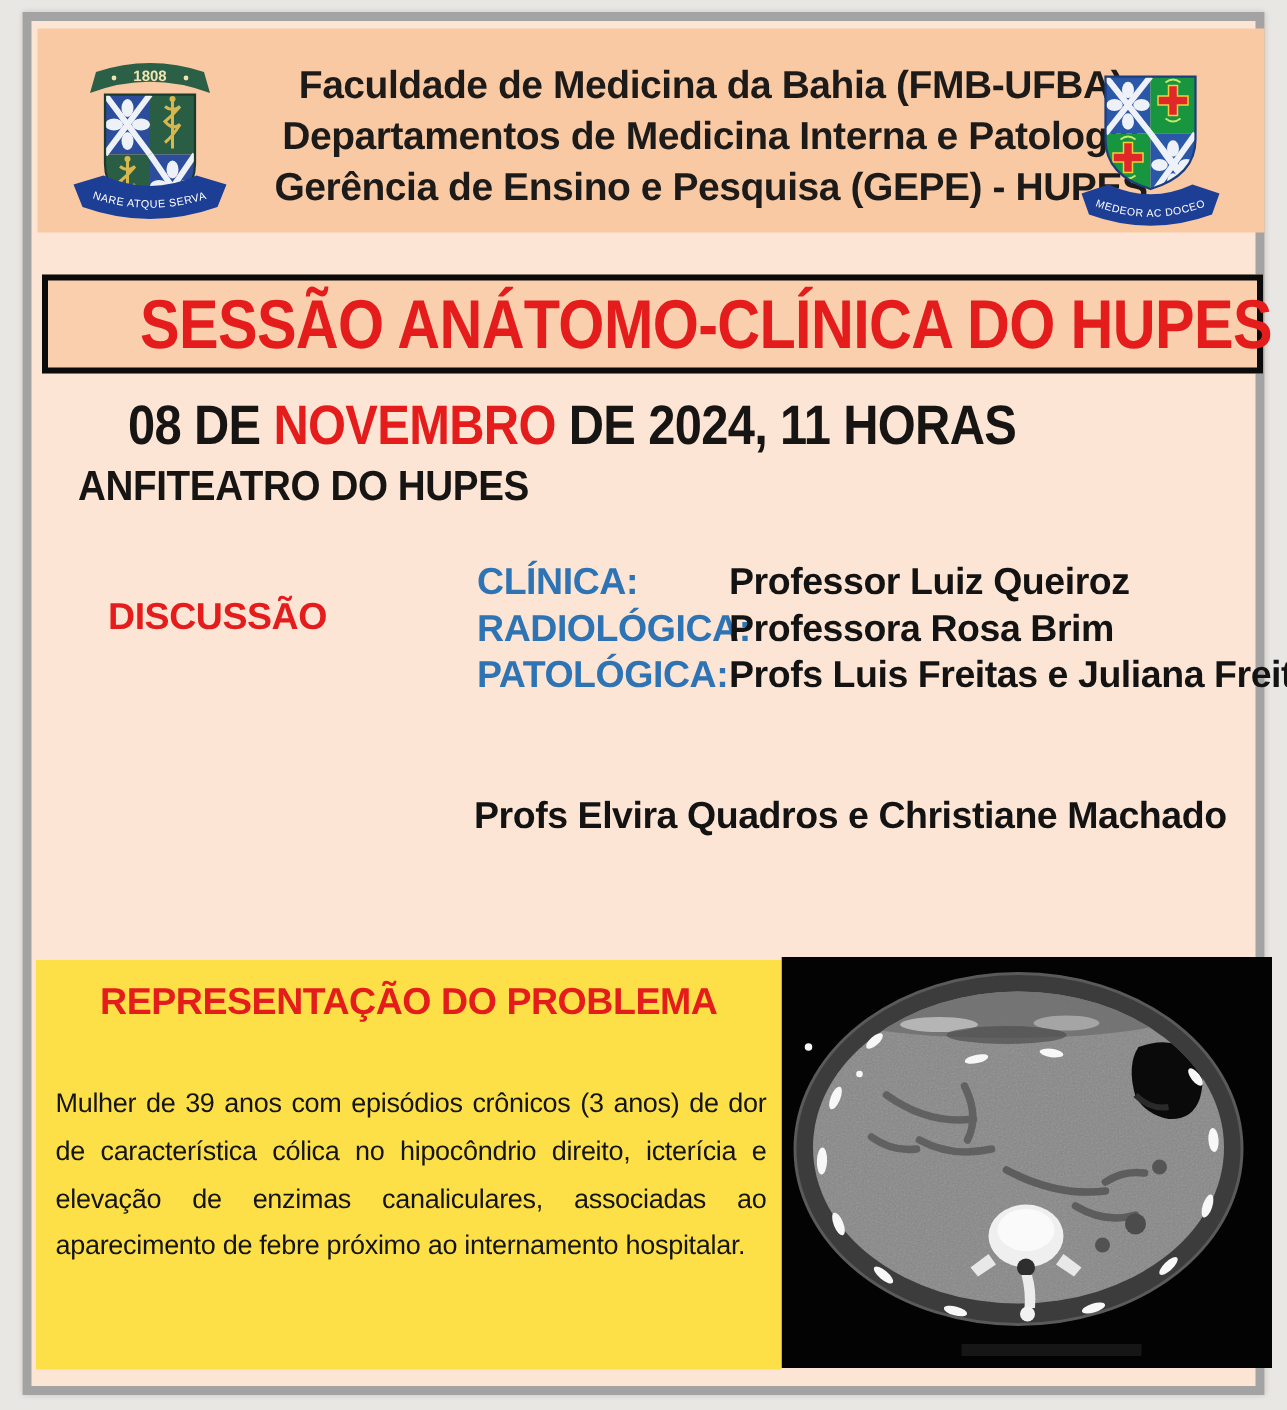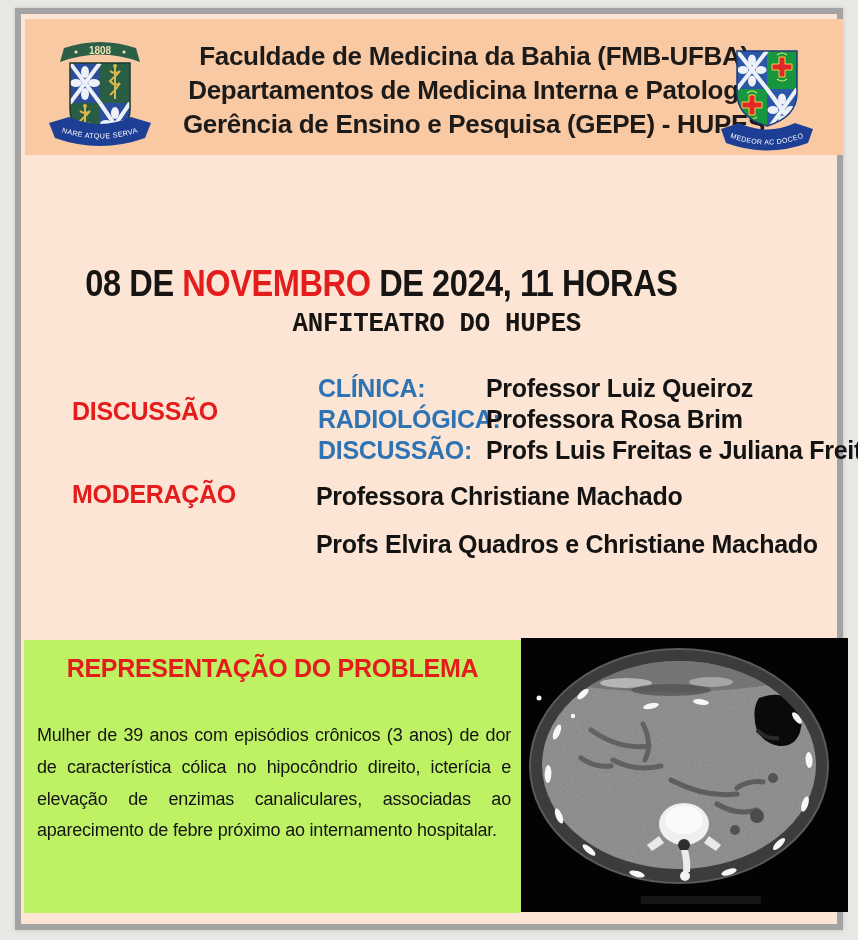--- a/index.html
+++ b/index.html
@@ -49,22 +49,22 @@
     text-align:left;white-space:nowrap;padding-left:24px;
   }
   .date-line .t{
     display:inline-block;
     font-size:37px;font-weight:bold;color:#171513;
     transform:scaleX(0.88);transform-origin:center;
     letter-spacing:-0.5px;
   }
   .date-line .month{color:#e41c1c;}
   .venue-line{
-    position:absolute;left:8px;top:294px;width:100%;
-    text-align:center;white-space:nowrap;font-family:Liberation Mono, monospace;
+    position:absolute;left:18px;top:294px;width:100%;
+    white-space:nowrap;
   }
   .venue-line .t{
     display:inline-block;
     font-size:28px;font-weight:bold;color:#171513;
     transform:scaleX(0.92);transform-origin:center;
     letter-spacing:-0.3px;
   }
   .role-label{
     position:absolute;
     font-size:25px;font-weight:bold;color:#e41c1c;
@@ -79,21 +79,21 @@
     display:inline-block;width:168px;
     color:#2e74b5;font-weight:bold;
   }
   .role-value{
     position:absolute;
     font-size:25px;font-weight:bold;color:#131313;
     white-space:nowrap;letter-spacing:-0.3px;
   }
   .problem-box{
     position:absolute;left:3px;top:626px;width:497px;height:273px;
-    background:#bef264;
+    background:#fde047;
   }
   .problem-heading{
     margin-top:14px;
     text-align:center;
     font-size:25px;font-weight:bold;color:#e41c1c;
     letter-spacing:-0.3px;
   }
   .problem-text{
     margin:37px 10px 0 13px;
     font-size:18px;color:#141414;
@@ -215,42 +215,43 @@
       </g>
       <path d="M18,8 L78,8 L78,50 Q78,74 48,83 Q18,74 18,50 Z" fill="none" stroke="#1d3e7a" stroke-width="1.5"></path>
 
       <path d="M2,86 L20,80 Q48,93 76,80 L94,86 L89,100 Q48,115 7,100 Z" fill="#1d3e95"></path>
       <text font-size="7" fill="#ffffff" letter-spacing="0.4">
         <textPath href="#rribbonpath" startOffset="50%" text-anchor="middle">MEDEOR AC DOCEO</textPath>
       </text>
     </svg>
   </div>
 
+  <div class="title-box">
+    <span class="t">SESSÃO ANÁTOMO-CLÍNICA DO HUPES</span>
+  </div>
 
   <div class="date-line">
     <span class="t"><span>08 DE </span><span class="month">NOVEMBRO</span><span> DE 2024, 11 HORAS</span></span>
   </div>
   <div class="venue-line">
     <span class="t">ANFITEATRO DO HUPES</span>
   </div>
 
   <div class="role-label" style="left:51px;top:383px;">DISCUSSÃO</div>
 
   <div class="d-row" style="top:360px;">
     <span class="lbl">CLÍNICA:</span><span>Professor Luiz Queiroz</span>
   </div>
   <div class="d-row" style="top:391px;">
     <span class="lbl">RADIOLÓGICA:</span><span>Professora Rosa Brim</span>
   </div>
   <div class="d-row" style="top:422px;">
-    <span class="lbl">DISCUSSÃO:</span><span>Profs Luis Freitas e Juliana Freitas</span>
-  </div>
-
-  <div class="role-label" style="left:51px;top:466px;">MODERAÇÃO</div>
-  <div class="role-value" style="left:295px;top:468px;">Professora Christiane Machado</div>
+    <span class="lbl">PATOLÓGICA:</span><span>Profs Luis Freitas e Juliana Freitas</span>
+  </div>
+
 
   <div class="role-value" style="left:295px;top:516px;">Profs Elvira Quadros e Christiane Machado</div>
 
 
   <div class="problem-box">
     <div class="problem-heading">REPRESENTAÇÃO DO PROBLEMA</div>
     <div class="problem-text">Mulher de 39 anos com episódios crônicos (3 anos) de dor de característica cólica no hipocôndrio direito, icterícia e elevação de enzimas canaliculares, associadas ao aparecimento de febre próximo ao internamento hospitalar.</div>
   </div>
 
   <div class="ct-wrap">

